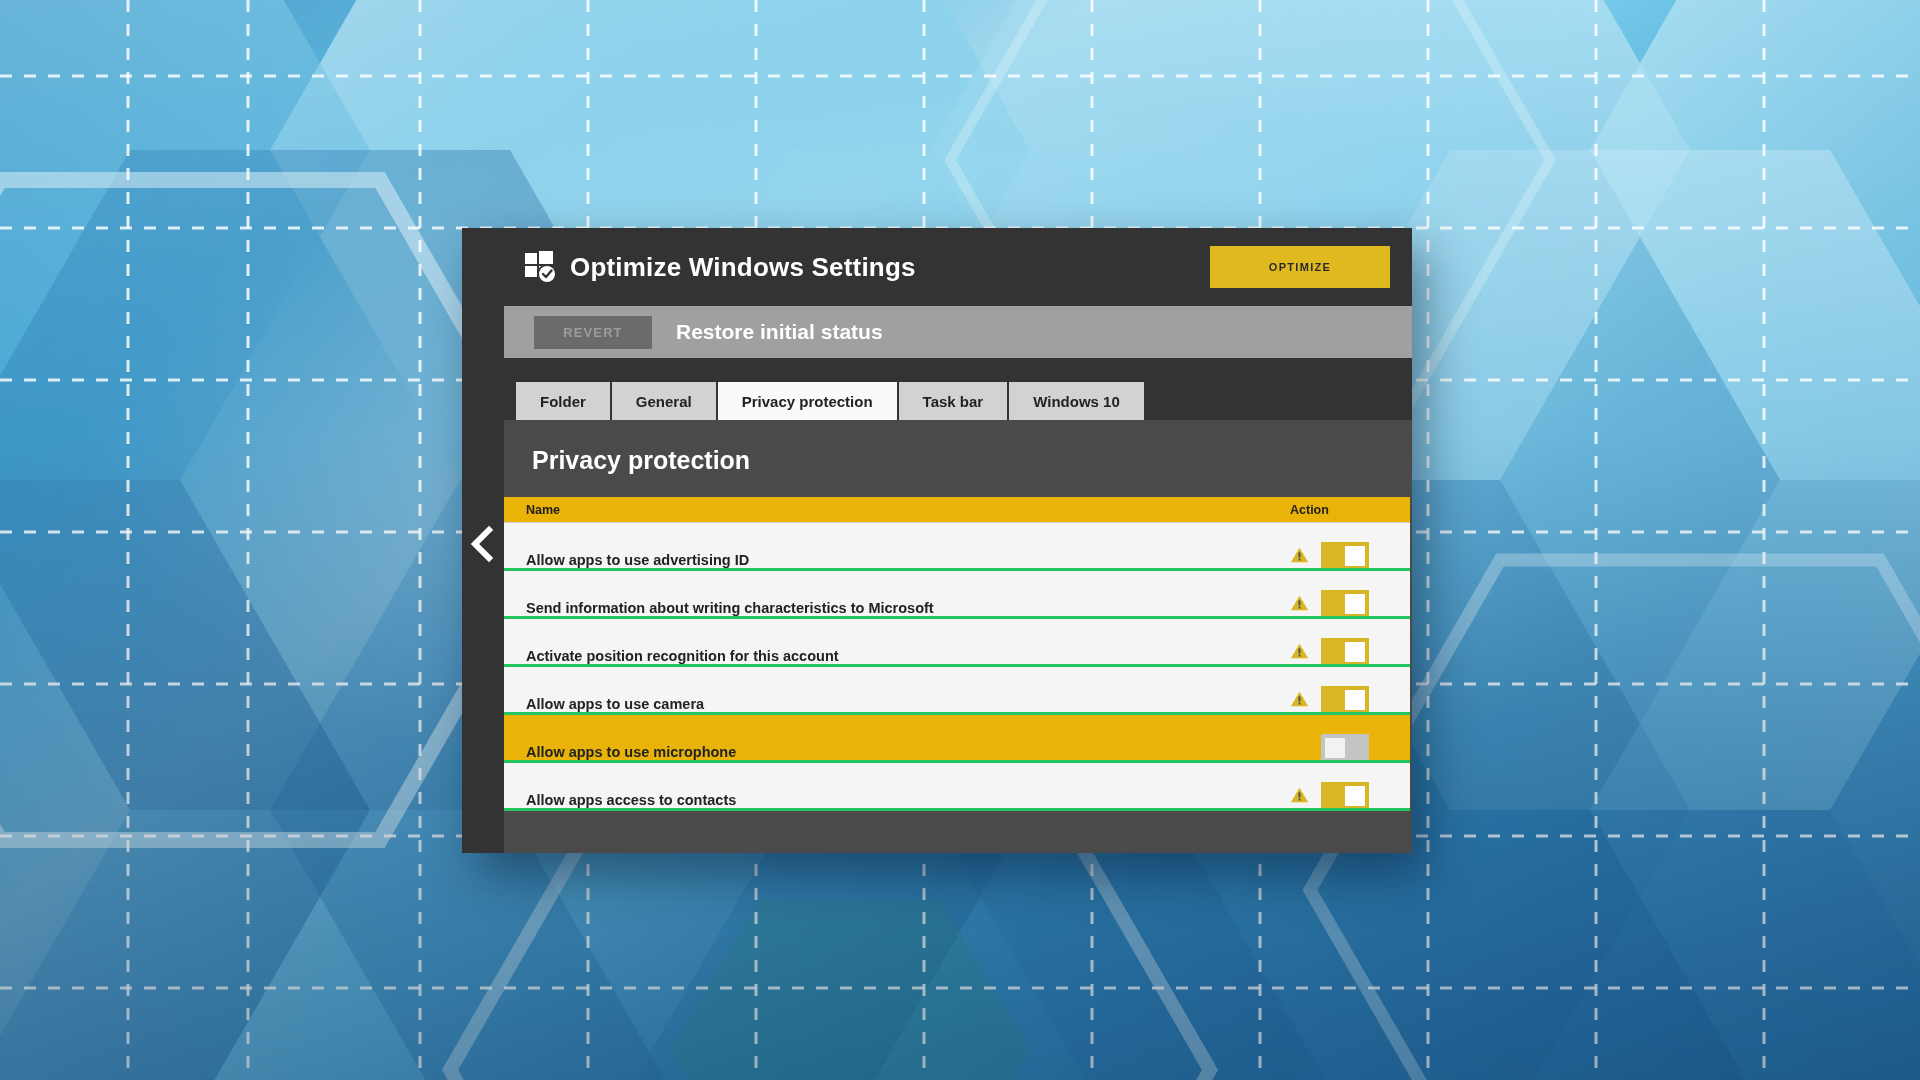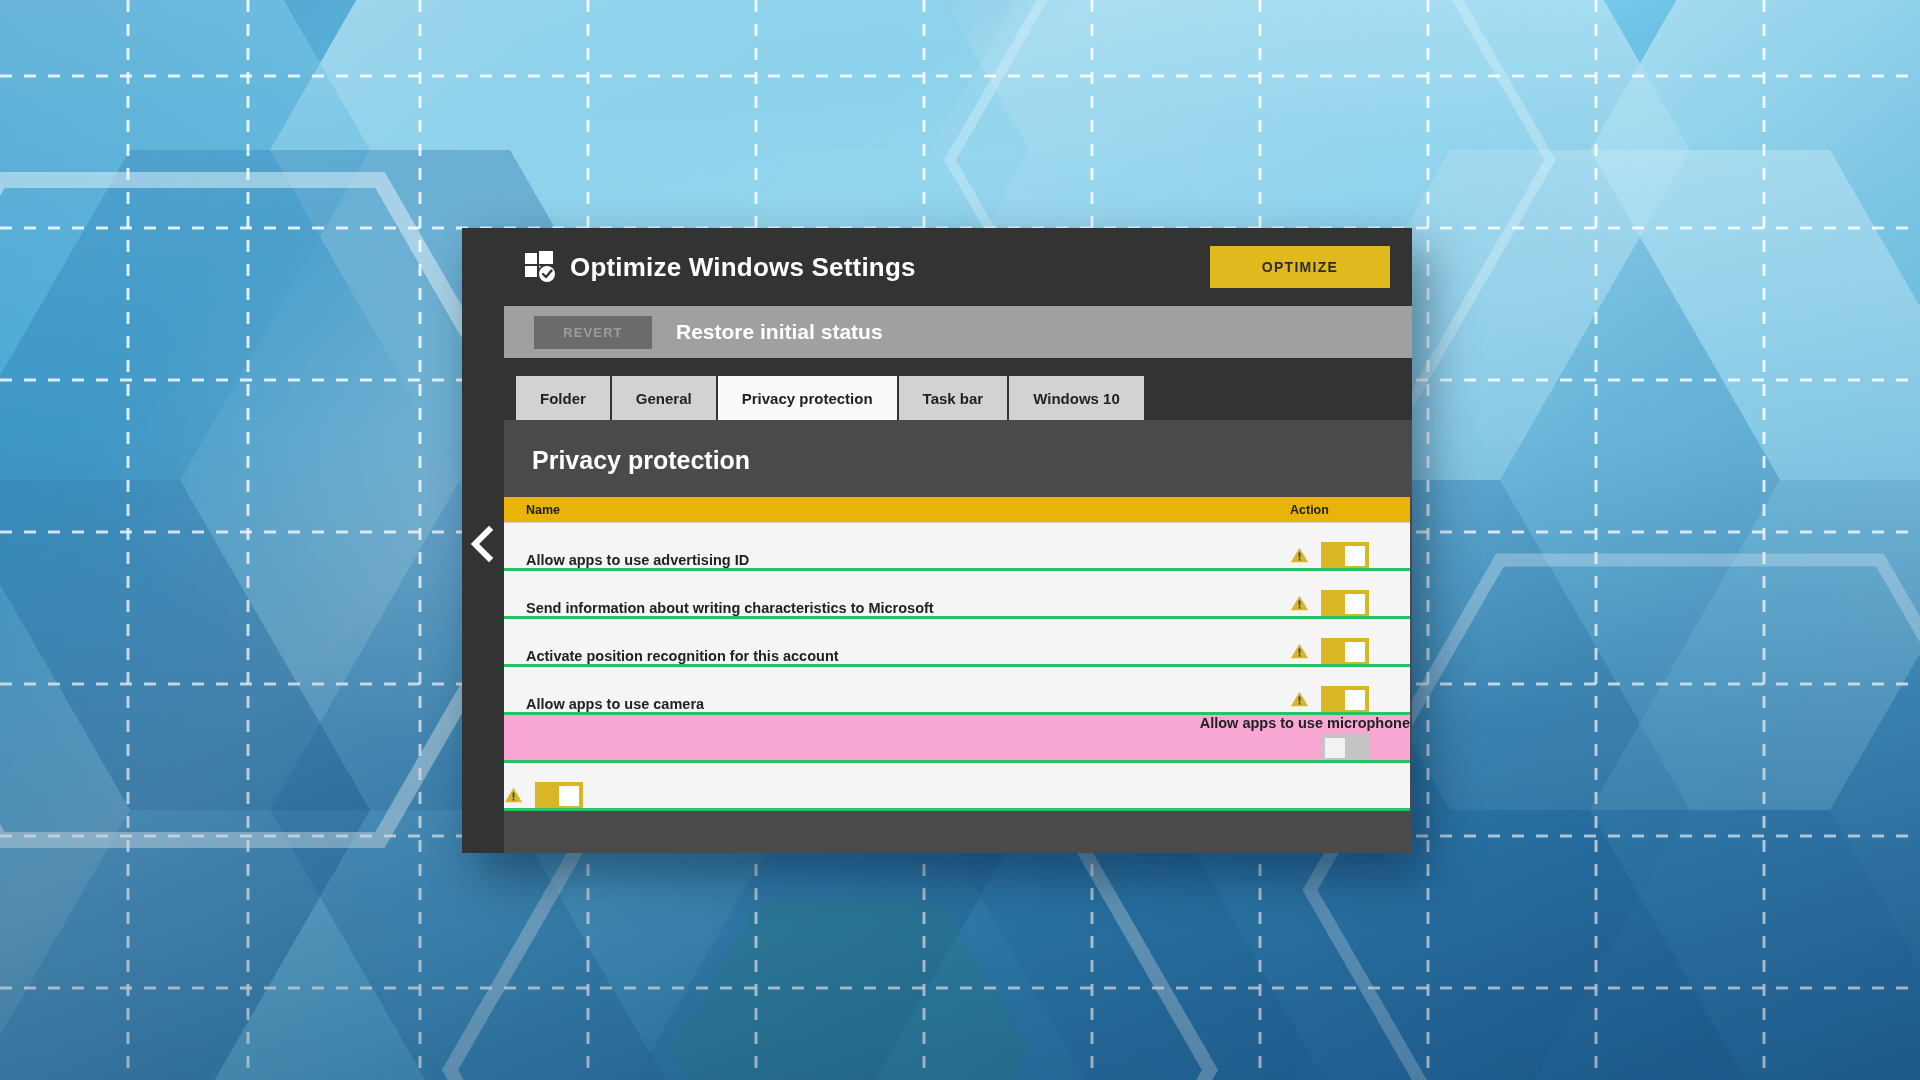--- a/index.html
+++ b/index.html
@@ -60,21 +60,21 @@
   .optimize-btn {
     position: absolute;
     right: 22px;
     top: 18px;
     width: 180px;
     height: 42px;
     background: #e0b91f;
     color: #2b2b2b;
     border: none;
     font-family: "Liberation Sans", sans-serif;
-    font-size: 14px;
+    font-size: 11px;
     font-weight: bold;
     letter-spacing: 1.3px;
     cursor: pointer;
   }
 
   
   .revertbar {
     margin-left: 42px;
     margin-right: 0;
     height: 52px;
@@ -106,21 +106,21 @@
   
   .tabsbar {
     margin-left: 42px;
     height: 62px;
     background: #333333;
     display: flex;
     align-items: flex-end;
     padding-left: 12px;
   }
   .tab {
-    height: 44px;
+    height: 38px;
     background: #d2d2d2;
     color: #222222;
     display: flex;
     align-items: center;
     justify-content: center;
     padding: 0 24px;
     font-size: 15px;
     font-weight: bold;
     margin-right: 2px;
     cursor: pointer;
@@ -153,21 +153,21 @@
   .th-name { flex: 1; padding-left: 22px; font-size: 12.5px; font-weight: bold; color: #1f1f1f; }
   .th-action { width: 120px; font-size: 12.5px; font-weight: bold; color: #1f1f1f; text-align: left; }
 
   .row {
     background: #f5f5f5;
     height: 48px;
     display: flex;
     align-items: flex-end;
     border-bottom: 3px solid #22c55e;
   }
-  .row.hover { background: #f9a8d4; flex-direction: column; }
+  .row.hover { background: #eab308; }
   .row-name {
     flex: 1;
     padding-left: 22px;
     font-size: 14.5px;
     font-weight: bold;
     color: #222222;
     white-space: nowrap;
     overflow: hidden;
   }
   .row-action {
@@ -374,20 +374,21 @@
           <div class="row hover">
             <div class="row-name">Allow apps to use microphone</div>
             <div class="row-action">
               <svg class="warn-icon blank" viewBox="0 0 22 20"></svg>
               <div class="toggle off">
                 <div class="knob"></div>
               </div>
             </div>
           </div>
           <div class="row">
+            <div class="row-name">Allow apps access to contacts</div>
             <div class="row-action">
               <svg class="warn-icon" viewBox="0 0 22 20">
                 <polygon points="11,1.5 21,18.5 1,18.5" fill="#d9b625"></polygon>
                 <rect x="9.9" y="7" width="2.2" height="6" fill="#4a4a4a"></rect>
                 <rect x="9.9" y="14.2" width="2.2" height="2.2" fill="#4a4a4a"></rect>
               </svg>
               <div class="toggle on">
                 <div class="knob"></div>
               </div>
             </div>

